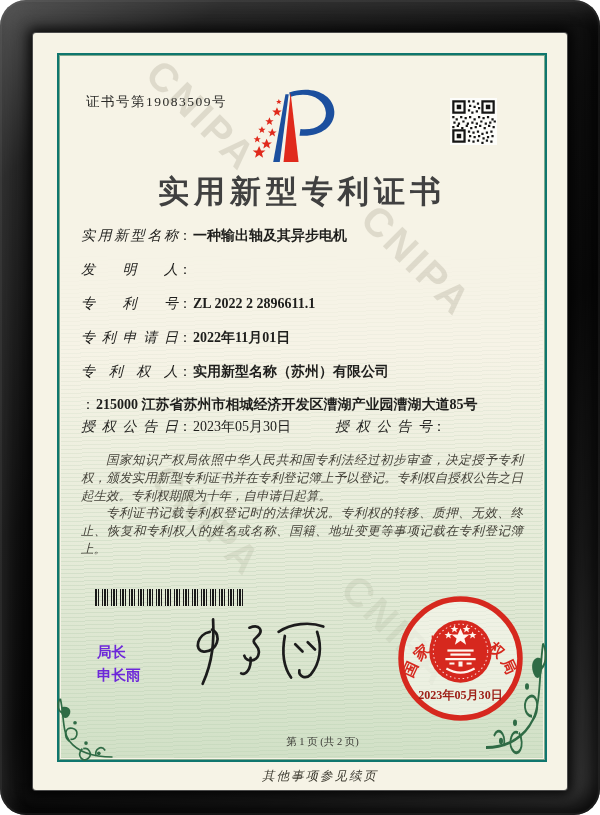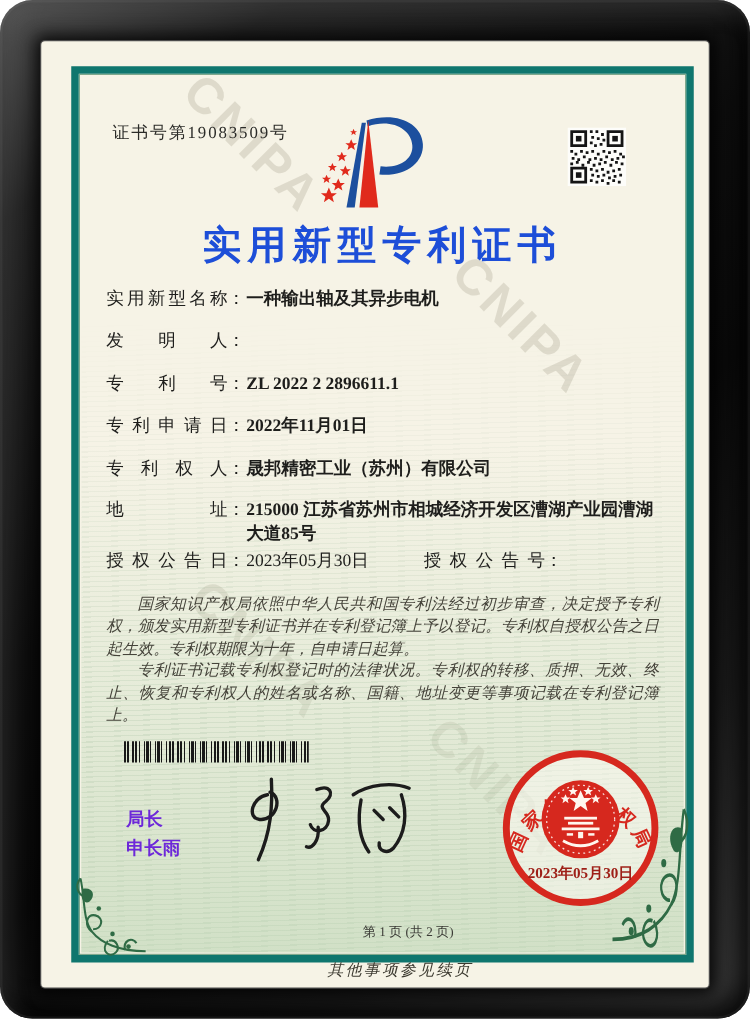--- a/index.html
+++ b/index.html
@@ -12,35 +12,35 @@
     box-shadow:0 0 0 1px #4b4b4b, 0 0 12px 5px rgba(0,0,0,0.85);}
   
   .wm{position:absolute;font-family:"Liberation Sans","DejaVu Sans",sans-serif;font-weight:bold;font-size:40px;
     letter-spacing:3px;color:rgba(184,178,160,0.38);transform:rotate(45deg);white-space:nowrap;pointer-events:none;z-index:1;}
   .wm1{left:100px;top:60px;}
   .wm2{left:315px;top:205px;}
   .wm3{left:105px;top:465px;}
   .wm4{left:295px;top:575px;}
   
   .green-border{position:absolute;left:24px;top:20px;width:486px;height:705px;z-index:2;
-    border:6px solid #0f766e;box-shadow:inset 0 0 0 1px #7fa98d;}
+    border:2px solid #0f766e;box-shadow:inset 0 0 0 1px #7fa98d;}
   .guilloche-lines{position:absolute;inset:2px;z-index:0;
     background:repeating-linear-gradient(178deg, rgba(104,150,110,0.25) 0 1px, rgba(0,0,0,0) 1px 4px);
     -webkit-mask-image:linear-gradient(180deg, transparent 0 28%, rgba(0,0,0,0.35) 52%, rgba(0,0,0,0.8) 74%, #000 100%);
     mask-image:linear-gradient(180deg, transparent 0 28%, rgba(0,0,0,0.35) 52%, rgba(0,0,0,0.8) 74%, #000 100%);}
   .guilloche-tint{position:absolute;inset:2px;z-index:0;
     background:linear-gradient(180deg, rgba(220,232,214,0) 42%, rgba(206,224,197,0.4) 70%, rgba(197,218,188,0.75) 100%);}
   .cert-no{position:absolute;left:27px;top:38px;font-size:13.5px;letter-spacing:1.5px;color:#2b2b28;z-index:3;}
   .logo{position:absolute;left:186px;top:30px;width:94px;height:90px;z-index:3;}
   .qr{position:absolute;left:391px;top:43px;width:47px;height:47px;z-index:3;}
   .title{position:absolute;left:0;right:0;top:116px;text-align:center;font-size:31px;font-weight:bold;
-    letter-spacing:5px;color:#1d4ed8;z-index:3;margin:0;}
+    letter-spacing:5px;color:#404040;z-index:3;margin:0;}
   .content{position:absolute;left:22px;right:22px;top:172px;z-index:3;color:#1e1e1c;}
   .row{display:flex;font-size:14px;margin-bottom:15px;line-height:1.35;}
-  .lbl{width:97px;flex:none;text-align:justify;text-align-last:justify;}
+  .lbl{width:97px;flex:none;text-align:justify;text-align-last:justify;font-style:italic;}
   .colon{width:15px;flex:none;}
   .val{flex:1;font-weight:bold;}
   .row-addr{margin-bottom:3px;}
   .val-inline1{width:142px;flex:none;}
   .paras{margin-top:9px;font-style:italic;font-size:12.5px;line-height:1.42;color:#45433a;text-align:justify;}
   .paras p{margin:0;text-indent:2em;}
   .barcode{position:absolute;left:36px;top:534px;width:148px;height:17px;z-index:3;
     background:repeating-linear-gradient(90deg,#181818 0 2px,rgba(0,0,0,0) 2px 3px,#181818 3px 4px,rgba(0,0,0,0) 4px 7px,#181818 7px 8px,rgba(0,0,0,0) 8px 9px);}
   .sig-block{position:absolute;left:38px;top:586px;z-index:3;font-family:"Liberation Sans","DejaVu Sans",sans-serif;
     font-size:14.5px;font-weight:bold;color:#6d28d9;line-height:23px;}
@@ -125,24 +125,23 @@
             <span class="val">ZL 2022 2 2896611.1</span>
           </div>
           <div class="row">
             <span class="lbl">专 利 申 请 日</span>
             <span class="colon">：</span>
             <span class="val">2022年11月01日</span>
           </div>
           <div class="row">
             <span class="lbl">专 利 权 人</span>
             <span class="colon">：</span>
-            <span class="val">晟邦精密工业（苏州）有限公司</span>
+            <span class="val">实用新型名称（苏州）有限公司</span>
           </div>
           <div class="row row-addr">
-            <span class="lbl">地 址</span>
             <span class="colon">：</span>
             <span class="val">215000 江苏省苏州市相城经济开发区漕湖产业园漕湖大道85号</span>
           </div>
           <div class="row">
             <span class="lbl">授 权 公 告 日</span>
             <span class="colon">：</span>
             <span class="val-inline1">2023年05月30日</span>
             <span class="lbl">授 权 公 告 号</span>
             <span class="colon">：</span>
           </div>

